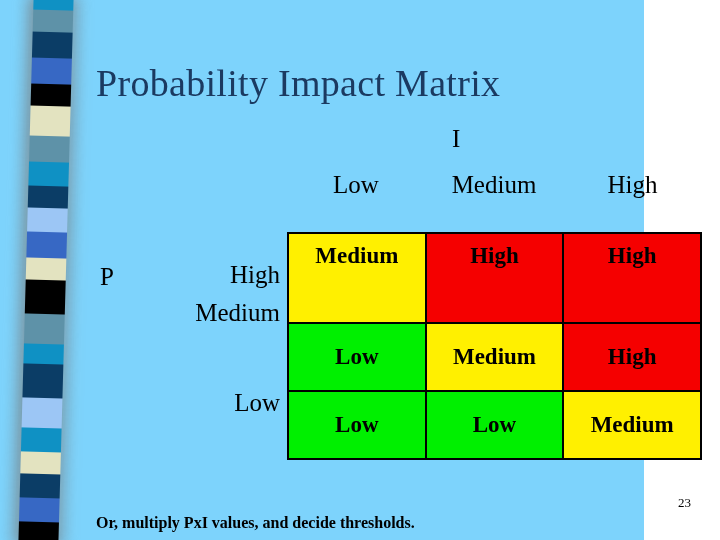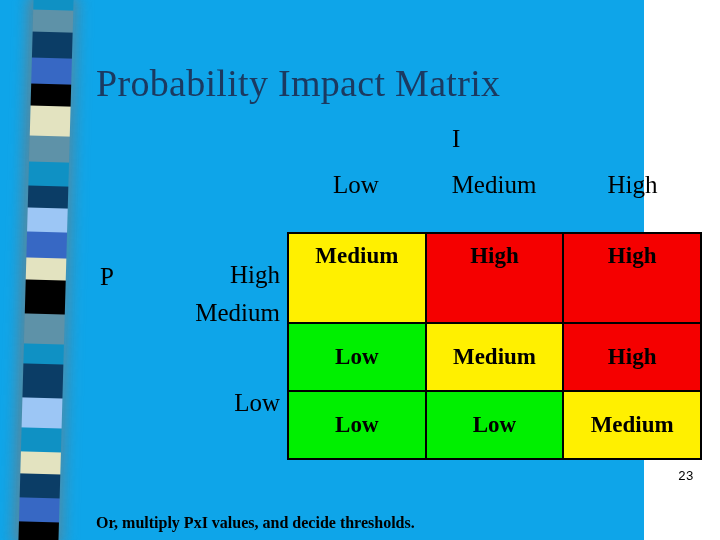--- a/index.html
+++ b/index.html
@@ -10,21 +10,21 @@
     width: 720px;
     height: 540px;
     background: #ffffff;
     font-family: "Liberation Serif", "DejaVu Serif", serif;
     overflow: hidden;
   }
   .slide {
     position: relative;
     width: 644px;
     height: 540px;
-    background: #0ea5e9;
+    background: #7dd3fc;
   }
 
   
   .ribbon-wrap {
     position: absolute;
     left: 0;
     top: 0;
     width: 96px;
     height: 540px;
     overflow: hidden;
@@ -165,25 +165,25 @@
     line-height: 22px;
     color: #000000;
     font-weight: bold;
     font-family: "Liberation Serif", "DejaVu Serif", serif;
     white-space: nowrap;
     margin-top: 28px;
   }
   .page-number {
     position: absolute;
     left: 678px;
-    top: 468px;
+    top: 494px;
     font-size: 13px;
     line-height: 18px;
     color: #000000;
-    font-family: Liberation Mono, monospace;
+    font-family: Liberation Serif, serif;
   }
 </style>
 </head>
 <body>
 
 <div class="slide">
 
   <div class="ribbon-wrap">
     <div class="ribbon" id="ribbon">
         <div class="ribbon-seg" style="background: rgb(15, 145, 196); height: 14px;"></div>

